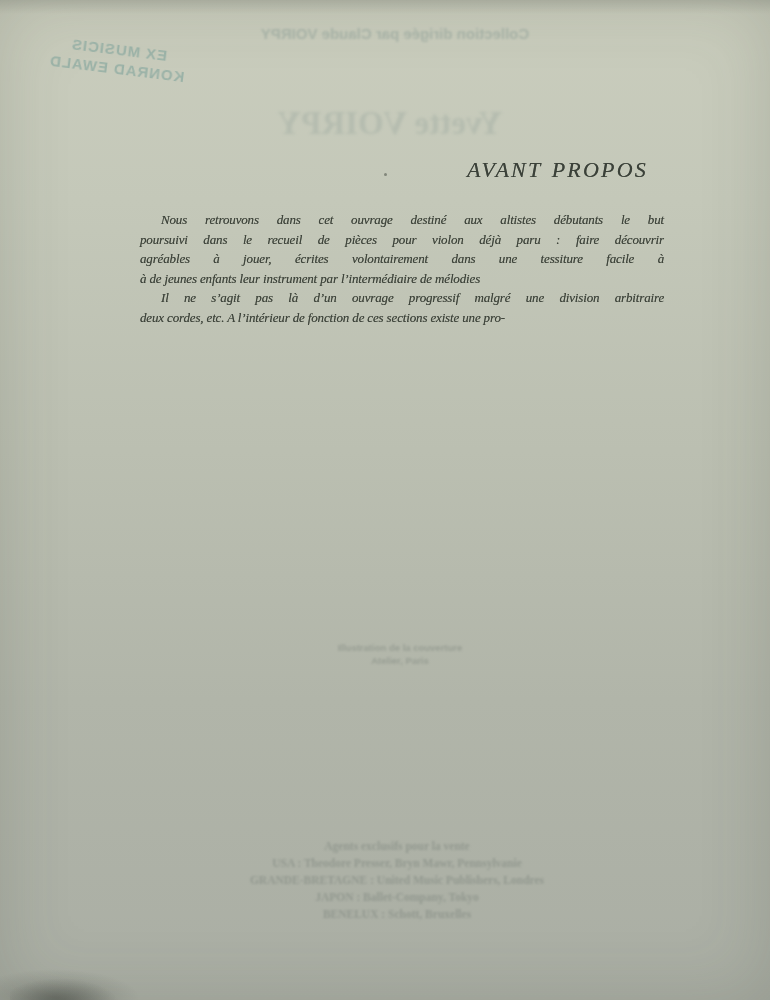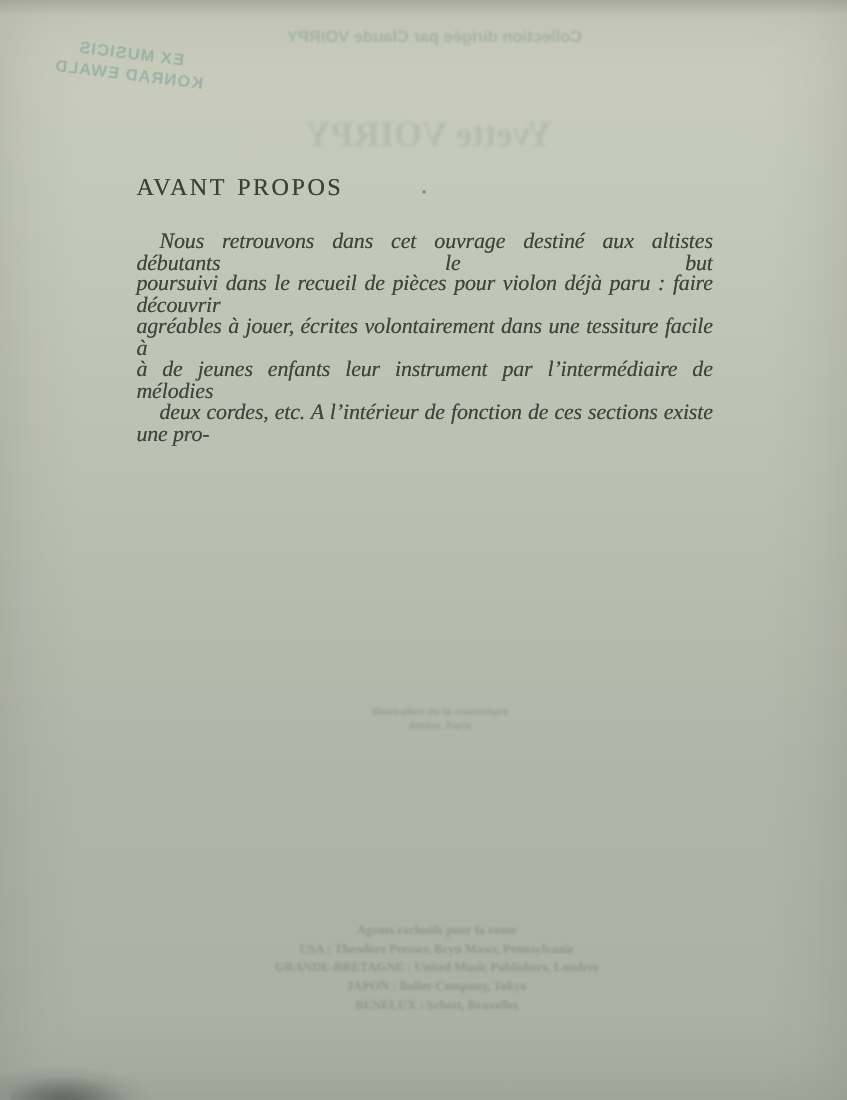--- a/index.html
+++ b/index.html
@@ -17,40 +17,41 @@
       linear-gradient(180deg, rgba(120,124,114,0.28) 0px, rgba(120,124,114,0.0) 14px),
       linear-gradient(180deg, #cacdbd 0%, #c4c8b9 20%, #bbbfb1 45%, #b1b5a9 70%, #aaaea4 100%);
     box-shadow: inset 0 0 70px rgba(60,66,58,0.18);
     overflow: hidden;
   }
 
   
   .title {
     position: absolute;
     left: 124px; top: 157px; width: 524px;
-    text-align: left;
+    text-align: right;
     font-size: 22px;
     letter-spacing: 2.2px;
     word-spacing: 2px;
     color: #3b4139;
     text-shadow: 0 0 0.6px rgba(59,65,57,0.75);
+    font-style: italic;
   }
   .title-dot {
     position: absolute;
     left: 384px; top: 173px;
     width: 3px; height: 3px; border-radius: 50%;
     background: #4a5047; opacity: 0.55;
   }
 
   .body-text {
     position: absolute;
-    left: 124px; top: 210px; width: 524px;
+    left: 140px; top: 210px; width: 524px;
     color: #3e443b;
     font-style: italic;
-    font-size: 20px;
+    font-size: 13px;
     line-height: 19.5px;
     letter-spacing: -0.15px;
     text-shadow: 0 0 0.5px rgba(62,68,59,0.7);
   }
   .par .jline { text-align: justify; text-align-last: justify; }
   .par .jline:last-child { text-align-last: left; }
   .par .jline:first-child { text-indent: 21px; }
 
   
   .ghost { position: absolute; font-family: "Liberation Sans", sans-serif; }
@@ -120,20 +121,21 @@
   <div class="title-dot"></div>
 
   <div class="body-text">
     <div class="par">
         <div class="jline">Nous retrouvons dans cet ouvrage destiné aux altistes débutants le but</div>
         <div class="jline">poursuivi dans le recueil de pièces pour violon déjà paru : faire découvrir</div>
         <div class="jline">agréables à jouer, écrites volontairement dans une tessiture facile à</div>
         <div class="jline">à de jeunes enfants leur instrument par l’intermédiaire de mélodies</div>
       </div>
     <div class="par">
+        <div class="jline">Il ne s’agit pas là d’un ouvrage progressif malgré une division arbitraire</div>
         <div class="jline">deux cordes, etc. A l’intérieur de fonction de ces sections existe une pro-</div>
       </div>
   </div>
 
   <div class="ghost ghost-credit ghost-lines">
       <div class="jline">Illustration de la couverture</div>
       <div class="jline">Atelier, Paris</div>
     </div>
 
   <div class="ghost ghost-agents ghost-lines">

